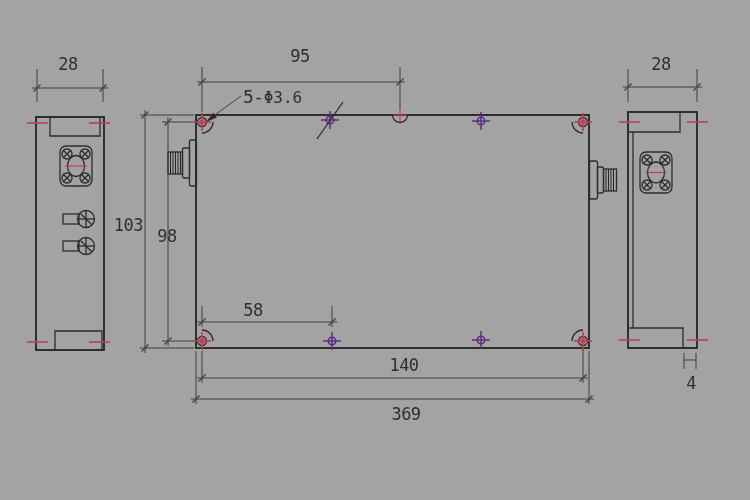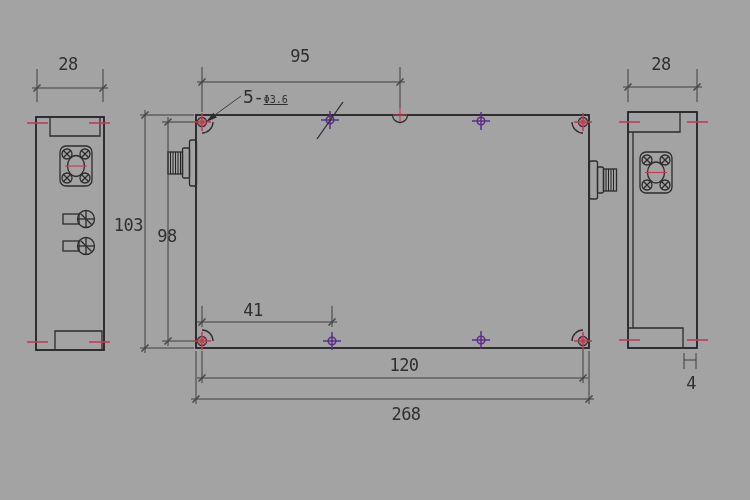--- a/index.html
+++ b/index.html
@@ -16,21 +16,21 @@
   .redthin{stroke:#c13b52;fill:none;stroke-width:1.1px;}
   .pur{stroke:#5c2d87;fill:none;stroke-width:1.5px;}
   .hatch{stroke:#242424;fill:none;stroke-width:1px;}
   .arrow{fill:#2c2c2c;stroke:none;}
   .dim-label{
     position:absolute;color:#2f2f2f;font-size:17px;line-height:20px;
     text-align:center;letter-spacing:-0.5px;white-space:nowrap;
   }
   .callout{position:absolute;color:#2f2f2f;white-space:nowrap;}
   .callout .big{font-size:18px;letter-spacing:-0.5px;}
-  .callout .sub{font-size:10px;letter-spacing:0;text-decoration:underline;}
+  .callout .sub{font-size:16px;letter-spacing:0;}
   .right-align{text-align:right;}
 </style>
 </head>
 <body>
 
 <div class="canvas">
 
 <svg width="750" height="500" viewBox="0 0 750 500">
 
   <g>
@@ -282,23 +282,23 @@
 <div class="dim-label" style="left:282px;top:46px;width:36px;">95</div>
 
 <div class="callout" style="left:243px;top:86px;">
   <span class="big">5-</span><span class="sub">Φ3.6</span>
 </div>
 
 <div class="dim-label right-align" style="left:113px;top:215px;width:30px;">103</div>
 
 <div class="dim-label" style="left:147px;top:226px;width:40px;">98</div>
 
-<div class="dim-label" style="left:239px;top:300px;width:28px;">41</div>
-
-<div class="dim-label" style="left:384px;top:355px;width:40px;">120</div>
-
-<div class="dim-label" style="left:386px;top:404px;width:40px;">268</div>
+<div class="dim-label" style="left:239px;top:300px;width:28px;">58</div>
+
+<div class="dim-label" style="left:384px;top:355px;width:40px;">140</div>
+
+<div class="dim-label" style="left:386px;top:404px;width:40px;">369</div>
 
 <div class="dim-label" style="left:643px;top:54px;width:36px;">28</div>
 
 <div class="dim-label" style="left:681px;top:373px;width:20px;">4</div>
 
 </div>
 
 </body></html>

